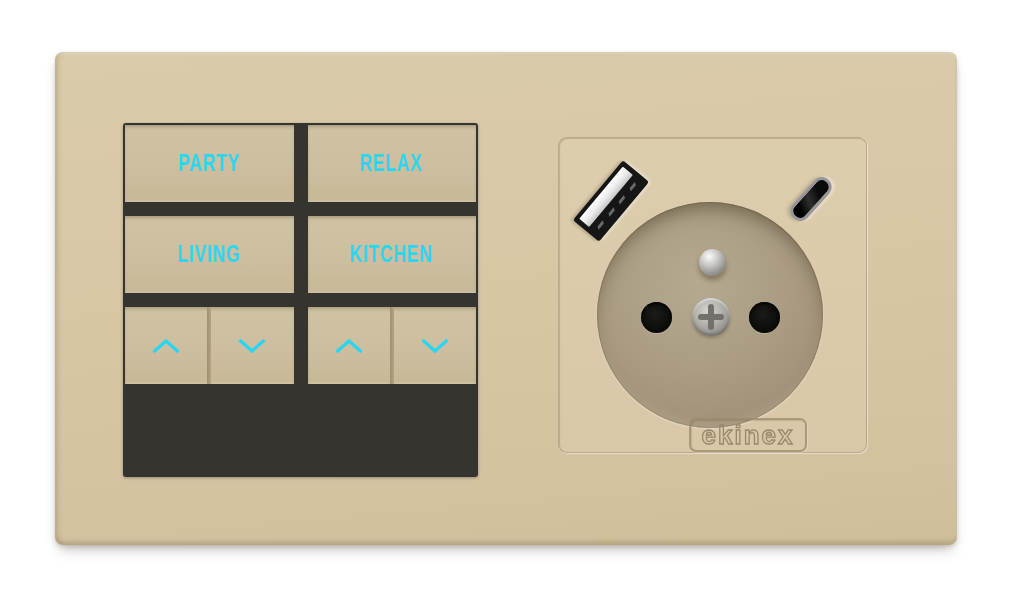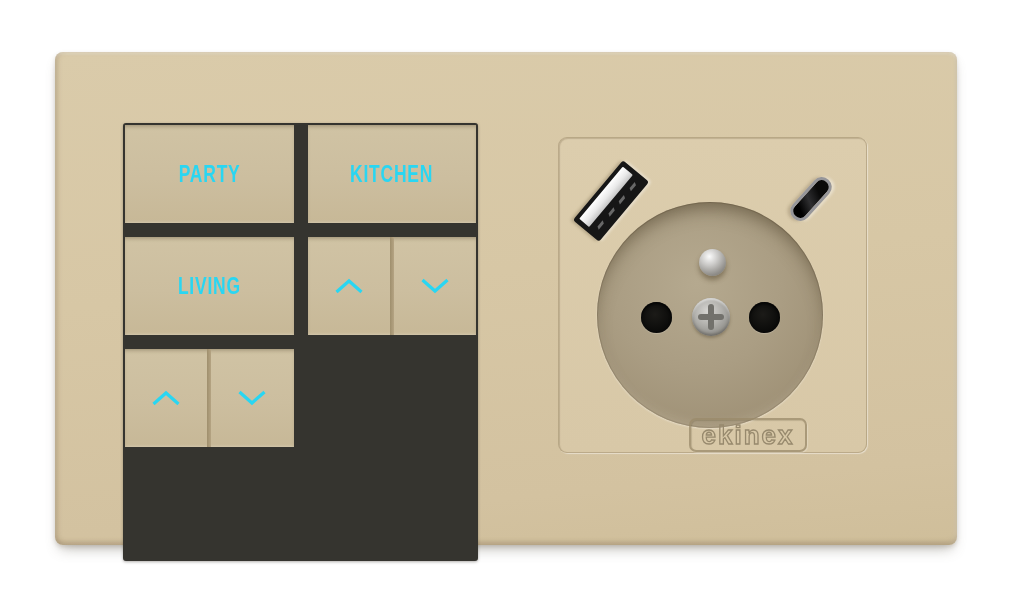--- a/index.html
+++ b/index.html
@@ -9,21 +9,21 @@
   
   .plate{position:absolute;left:55px;top:52px;width:902px;height:493px;border-radius:8px;
          background:linear-gradient(175deg,#dacbaa 0%,#d7c7a5 45%,#d3c2a0 85%,#cfbe9a 100%);
          box-shadow:0 8px 14px -5px rgba(105,98,85,.45),0 2px 4px rgba(130,120,100,.25),
                     inset 0 -3px 5px rgba(115,96,66,.30),
                     inset 3px 0 5px rgba(120,102,74,.18),
                     inset -2px 0 4px rgba(255,255,255,.22),
                     inset 0 2px 3px rgba(255,255,255,.28);}
 
   
-  .keypad{position:absolute;left:68px;top:71px;width:355px;height:438px;box-sizing:border-box;
+  .keypad{position:absolute;left:68px;top:71px;width:355px;height:354px;box-sizing:border-box;
           background:#35342f;border:2px solid #35342f;border-radius:3px;
           display:grid;grid-template-columns:1fr 1fr;grid-template-rows:1fr 1fr 1fr 1fr;gap:14px;
           box-shadow:0 1px 3px rgba(40,35,25,.35);}
   .kbtn{background:linear-gradient(180deg,#d0c3a4 0%,#ccbe9f 55%,#c7b897 100%);
         display:flex;align-items:center;justify-content:center;
         box-shadow:inset 0 3px 4px -2px rgba(70,58,35,.40),inset 0 -2px 3px -1px rgba(255,255,255,.22);
         cursor:pointer;}
   .klabel{display:inline-block;transform:scaleX(.76);
           font-weight:700;font-size:23px;letter-spacing:1px;white-space:nowrap;
           color:#29d6f2;}
@@ -82,24 +82,27 @@
 <body>
 
 <div class="stage">
   <div class="plate">
 
     <section class="keypad">
       <div class="kbtn">
         <span class="klabel">PARTY</span>
       </div>
       <div class="kbtn">
-        <span class="klabel">KITCHEN</span>
+        <span class="klabel">RELAX</span>
       </div>
       <div class="kbtn">
         <span class="klabel">LIVING</span>
+      </div>
+      <div class="kbtn">
+        <span class="klabel">KITCHEN</span>
       </div>
 
       <div class="kbtn pair">
         <div class="rocker">
           <svg class="chev" width="30" height="18" viewBox="0 0 30 18">
             <polyline points="2.5,15 15,4 27.5,15" fill="none" stroke="#29d6f2" stroke-width="3.2"></polyline>
           </svg>
         </div>
         <div class="groove"></div>
         <div class="rocker">

